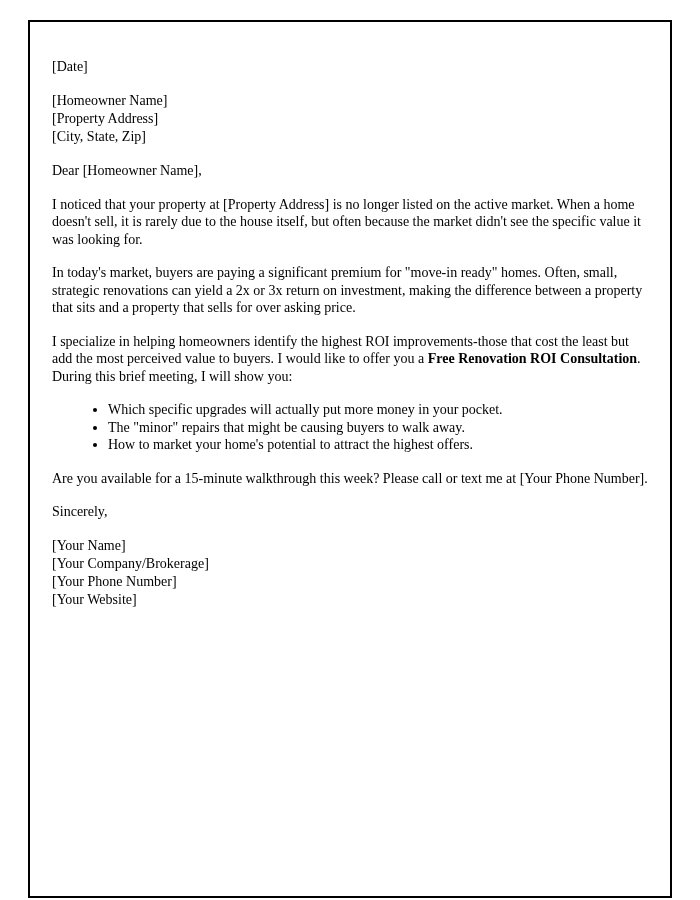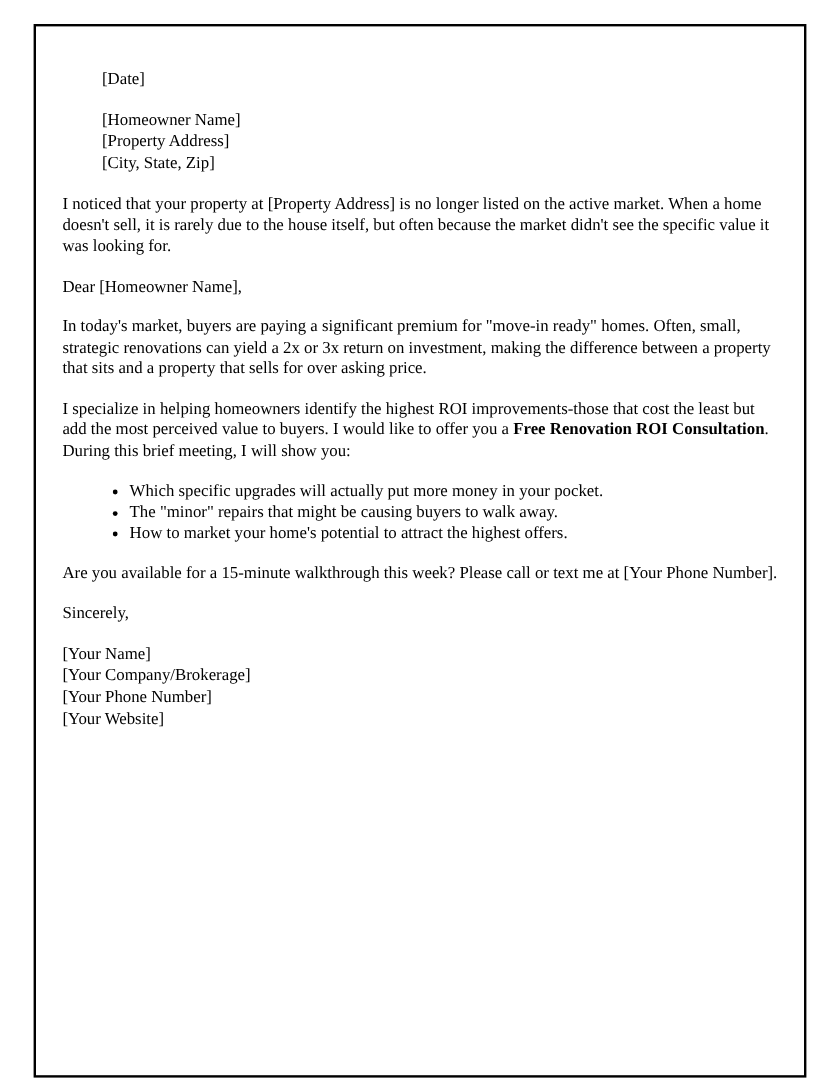--- a/index.html
+++ b/index.html
@@ -14,21 +14,21 @@
     min-height: 878px;
     margin: 20px 28px;
     border: 2px solid #000000;
     background: #ffffff;
     padding: 36px 22px 30px 22px;
   }
   .line {
     font-size: 14px;
     line-height: 18px;
   }
-  .block { margin-bottom: 16px; margin-left: 33px; }
+  .block { margin-bottom: 16px; }
   .para {
     font-size: 14px;
     line-height: 17.5px;
     margin-bottom: 16px;
     max-width: 598px;
   }
   .bold { font-weight: bold; }
   ul.bullet-list {
     margin: 0 0 16px 0;
     padding-left: 42px;
@@ -49,23 +49,23 @@
   <div class="block">
     <div class="line">[Date]</div>
   </div>
 
   <div class="block">
     <div class="line">[Homeowner Name]</div>
     <div class="line">[Property Address]</div>
     <div class="line">[City, State, Zip]</div>
   </div>
 
+  <p class="para">Dear [Homeowner Name],</p>
+
   <p class="para">I noticed that your property at [Property Address] is no longer listed on the active market. When a home doesn't sell, it is rarely due to the house itself, but often because the market didn't see the specific value it was looking for.</p>
-
-  <p class="para">Dear [Homeowner Name],</p>
 
   <p class="para">In today's market, buyers are paying a significant premium for "move-in ready" homes. Often, small, strategic renovations can yield a 2x or 3x return on investment, making the difference between a property that sits and a property that sells for over asking price.</p>
 
   <p class="para"><span>I specialize in helping homeowners identify the highest ROI improvements-those that cost the least but add the most perceived value to buyers. I would like to offer you a </span><span class="bold">Free Renovation ROI Consultation</span><span>. During this brief meeting, I will show you:</span></p>
 
   <ul class="bullet-list">
     <li>Which specific upgrades will actually put more money in your pocket.</li>
     <li>The "minor" repairs that might be causing buyers to walk away.</li>
     <li>How to market your home's potential to attract the highest offers.</li>
   </ul>

